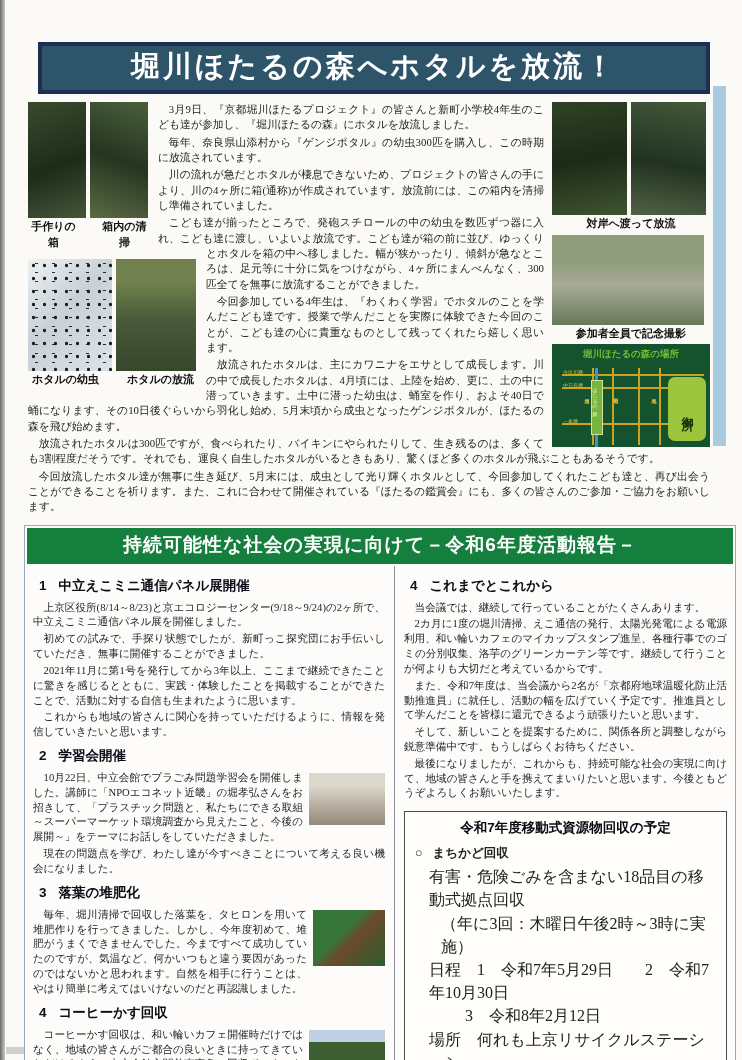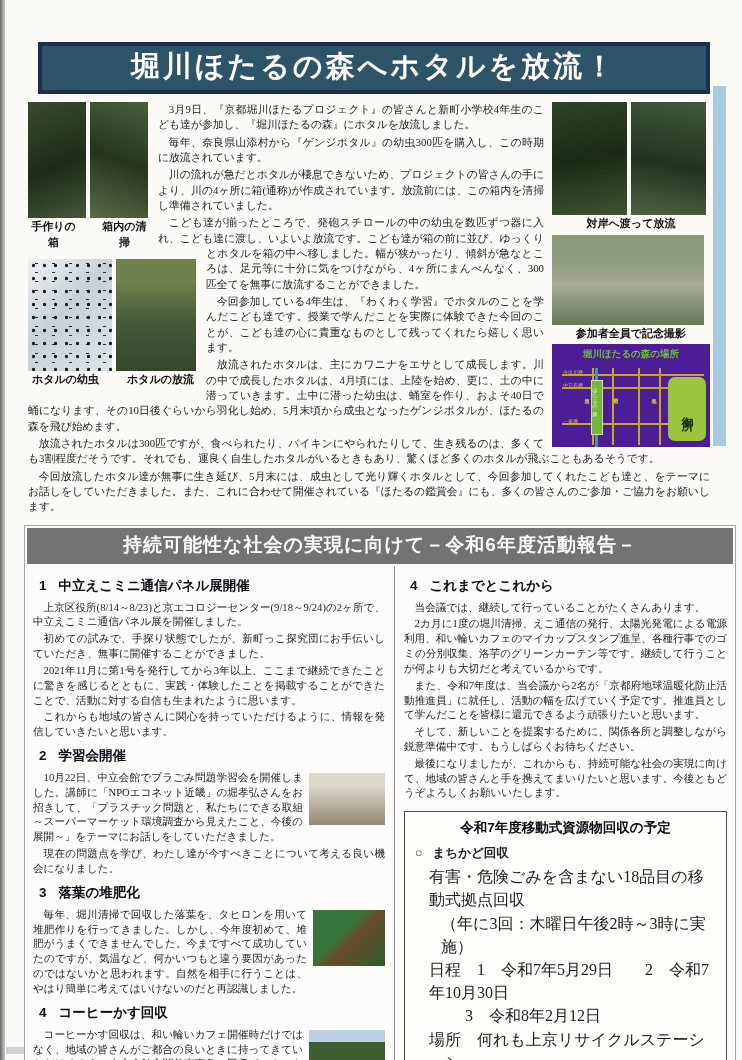--- a/index.html
+++ b/index.html
@@ -39,38 +39,38 @@
   .ph-field{background:linear-gradient(180deg,#71814e 0 20%,#475a39 55%,#36472c);}
   .ph-forest3{background:linear-gradient(170deg,#2f4226,#1c2a17 50%,#3f5430);}
   .ph-forest4{background:linear-gradient(190deg,#42583a,#223222 55%,#506344);}
   .ph-group{background:linear-gradient(180deg,#8e9c7c 0 30%,#a8ab96 55%,#67785a);}
   .ph-room{background:linear-gradient(180deg,#dcd8cc 0 25%,#b9b1a2 60%,#93897a);}
   .ph-bins{background:linear-gradient(135deg,#37763a 0 40%,#6b4a2b 55%,#2c5e2e);}
   .ph-street{background:linear-gradient(180deg,#bdd1e2 0 20%,#3c5e31 20% 52%,#c9baa2 52% 80%,#ad9f87 80%);}
   .ph-dumpster{background:linear-gradient(135deg,#9ba1a9 0 28%,#2f7a36 28% 82%,#d9d1c1 82%);}
 
   
-  .map{position:relative;width:158px;height:103px;background:#4c1d95;overflow:hidden;}
+  .map{position:relative;width:158px;height:103px;background:#14532d;overflow:hidden;}
   .map-title{position:absolute;top:3px;left:0;right:0;text-align:center;color:#6cc22e;
         font-family:"Liberation Sans",sans-serif;font-weight:bold;font-size:9.5px;}
   .road-h{position:absolute;left:10px;right:6px;height:1.5px;background:#c9a322;}
   .road-v{position:absolute;top:24px;bottom:2px;width:1.5px;background:#c9a322;}
   .river{position:absolute;top:24px;bottom:0;width:2.5px;background:#4a8fc9;}
   .forest-strip{position:absolute;background:#79b53e;border:0.5px solid #cfe39a;}
   .palace{position:absolute;background:#9cc43d;border-radius:7px;display:flex;align-items:center;justify-content:center;}
   .palace span{writing-mode:vertical-rl;color:#17310d;font-family:"Liberation Sans",sans-serif;
         font-weight:bold;font-size:12px;letter-spacing:2px;}
   .st-label{position:absolute;color:#e4c23a;font-size:5px;font-family:"Liberation Sans",sans-serif;line-height:1;}
   .st-label.vert{writing-mode:vertical-rl;}
   .forest-label{position:absolute;writing-mode:vertical-rl;color:#eaf5d8;font-size:5px;
         font-family:"Liberation Sans",sans-serif;line-height:1;}
 
   
   .report{position:relative;margin:8px 6px 0 24px;width:710px;border:1px solid #9aa6bf;background:#fdfcfa;}
-  .banner2{margin:2px;background:#737373;color:#fff;text-align:center;
+  .banner2{margin:2px;background:#15803d;color:#fff;text-align:center;
         font-family:"Liberation Sans",sans-serif;font-weight:bold;font-size:19px;
         letter-spacing:1px;padding:4px 0 6px;}
   .cols{display:flex;}
   .col-left{width:352px;padding:4px 9px 4px 8px;border-right:1px solid #8e939c;}
   .col-right{flex:1;padding:4px 8px 4px 9px;}
   .sec-h{font-family:"Liberation Sans",sans-serif;font-weight:bold;font-size:13.5px;
         color:#0c0c16;margin:7px 0 6px;}
   .sec-h .num{margin-right:12px;margin-left:6px;}
   .sec-p{font-size:10.6px;line-height:1.4;text-align:justify;margin:0 0 2px;text-indent:1em;}
   .fr{float:right;margin:2px 0 3px 6px;}
@@ -160,21 +160,21 @@
         <div class="cap cap2">
           <div>ホタルの幼虫</div>
           <div>ホタルの放流</div>
         </div>
       </div>
 
       <p>こども達が揃ったところで、発砲スチロールの中の幼虫を数匹ずつ器に入れ、こども達に渡し、いよいよ放流です。こども達が箱の前に並び、ゆっくりとホタルを箱の中へ移しました。幅が狭かったり、傾斜が急なところは、足元等に十分に気をつけながら、4ヶ所にまんべんなく、300匹全てを無事に放流することができました。</p>
       <p>今回参加している4年生は、『わくわく学習』でホタルのことを学んだこども達です。授業で学んだことを実際に体験できた今回のことが、こども達の心に貴重なものとして残ってくれたら嬉しく思います。</p>
       <p>放流されたホタルは、主にカワニナをエサとして成長します。川の中で成長したホタルは、4月頃には、上陸を始め、更に、土の中に潜っていきます。土中に潜った幼虫は、蛹室を作り、およそ40日で蛹になります、その10日後ぐらいから羽化し始め、5月末頃から成虫となったゲンジボタルが、ほたるの森を飛び始めます。</p>
       <p class="clear-left">放流されたホタルは300匹ですが、食べられたり、バイキンにやられたりして、生き残るのは、多くても3割程度だそうです。それでも、運良く自生したホタルがいるときもあり、驚くほど多くのホタルが飛ぶこともあるそうです。</p>
-      <p>今回放流したホタル達が無事に生き延び、5月末には、成虫として光り輝くホタルとして、今回参加してくれたこども達と、をテーマにお話しをしていただきました。また、これに合わせて開催されている『ほたるの鑑賞会』にも、多くの皆さんのご参加・ご協力をお願いします。</p>
+      <p>今回放流したホタル達が無事に生き延び、5月末には、成虫として光り輝くホタルとして、今回参加してくれたこども達と、再び出会うことができることを祈ります。また、これに合わせて開催されている『ほたるの鑑賞会』にも、多くの皆さんのご参加・ご協力をお願いします。</p>
       <div style="clear:both"></div>
     </div>
   </div>
 
   <div class="report">
     <div class="banner2">
       <span>持続可能性な社会の実現に向けて－令和6年度活動報告－</span>
     </div>
 
     <div class="cols">

